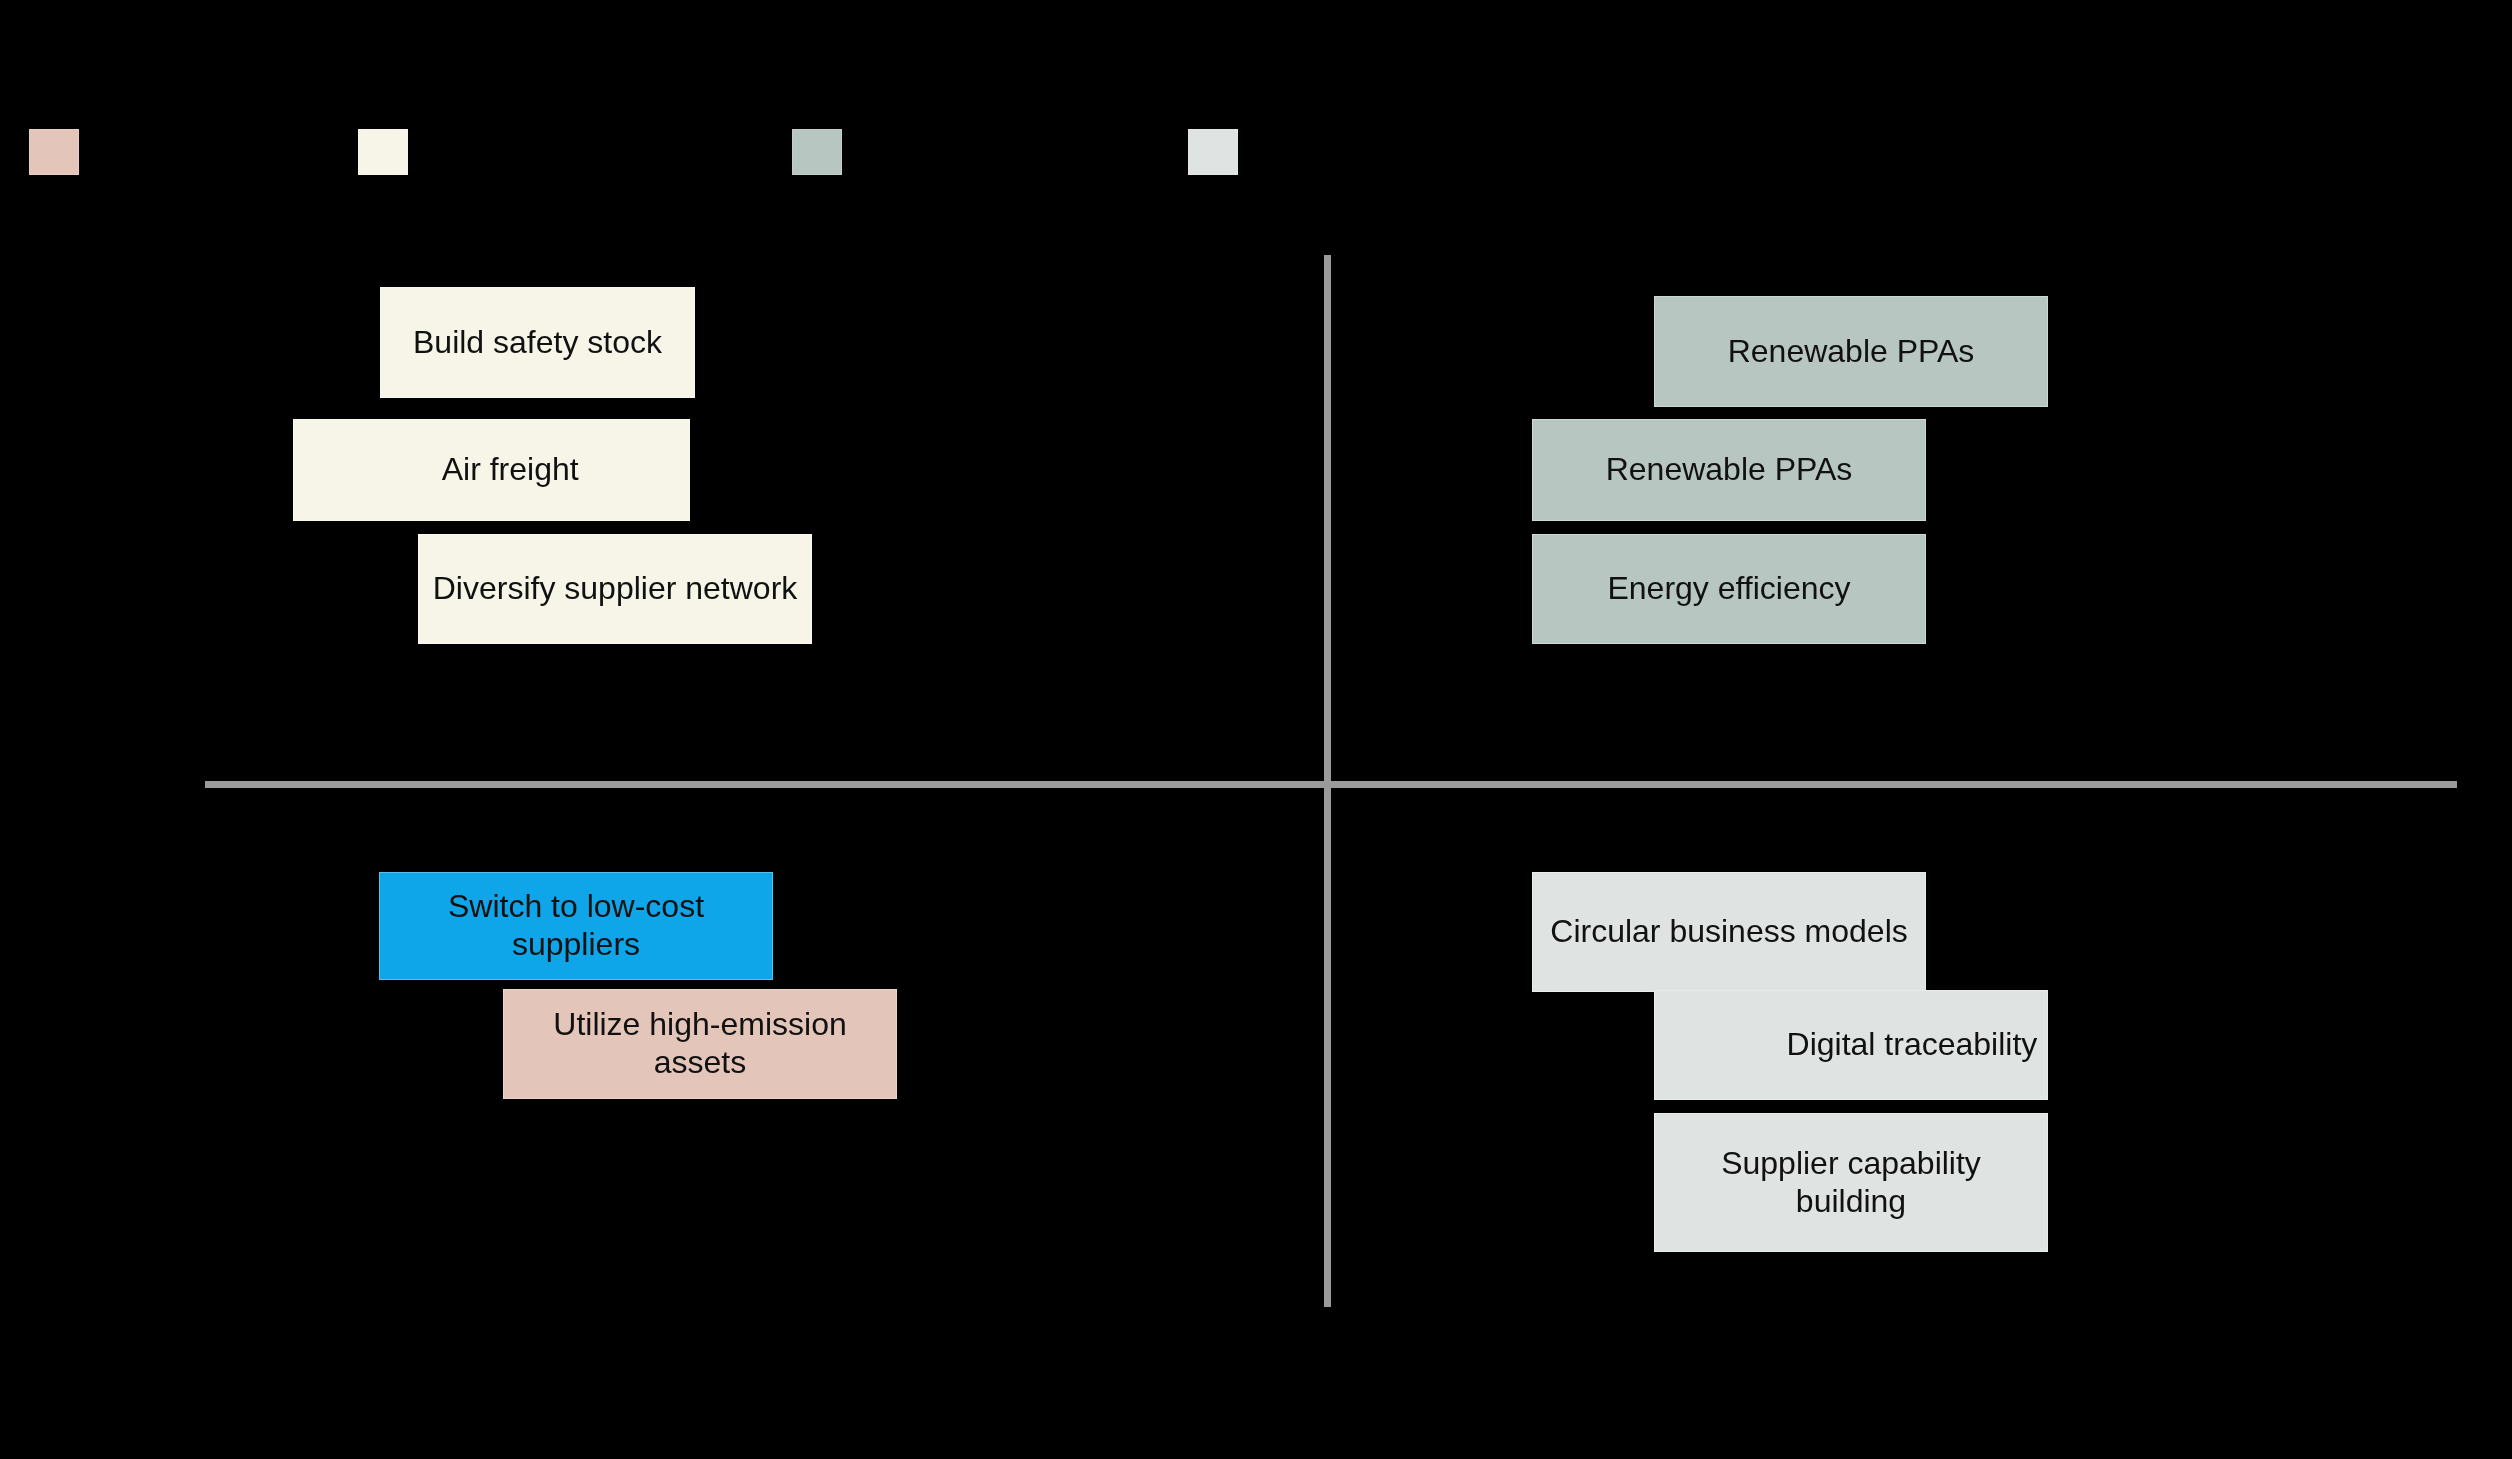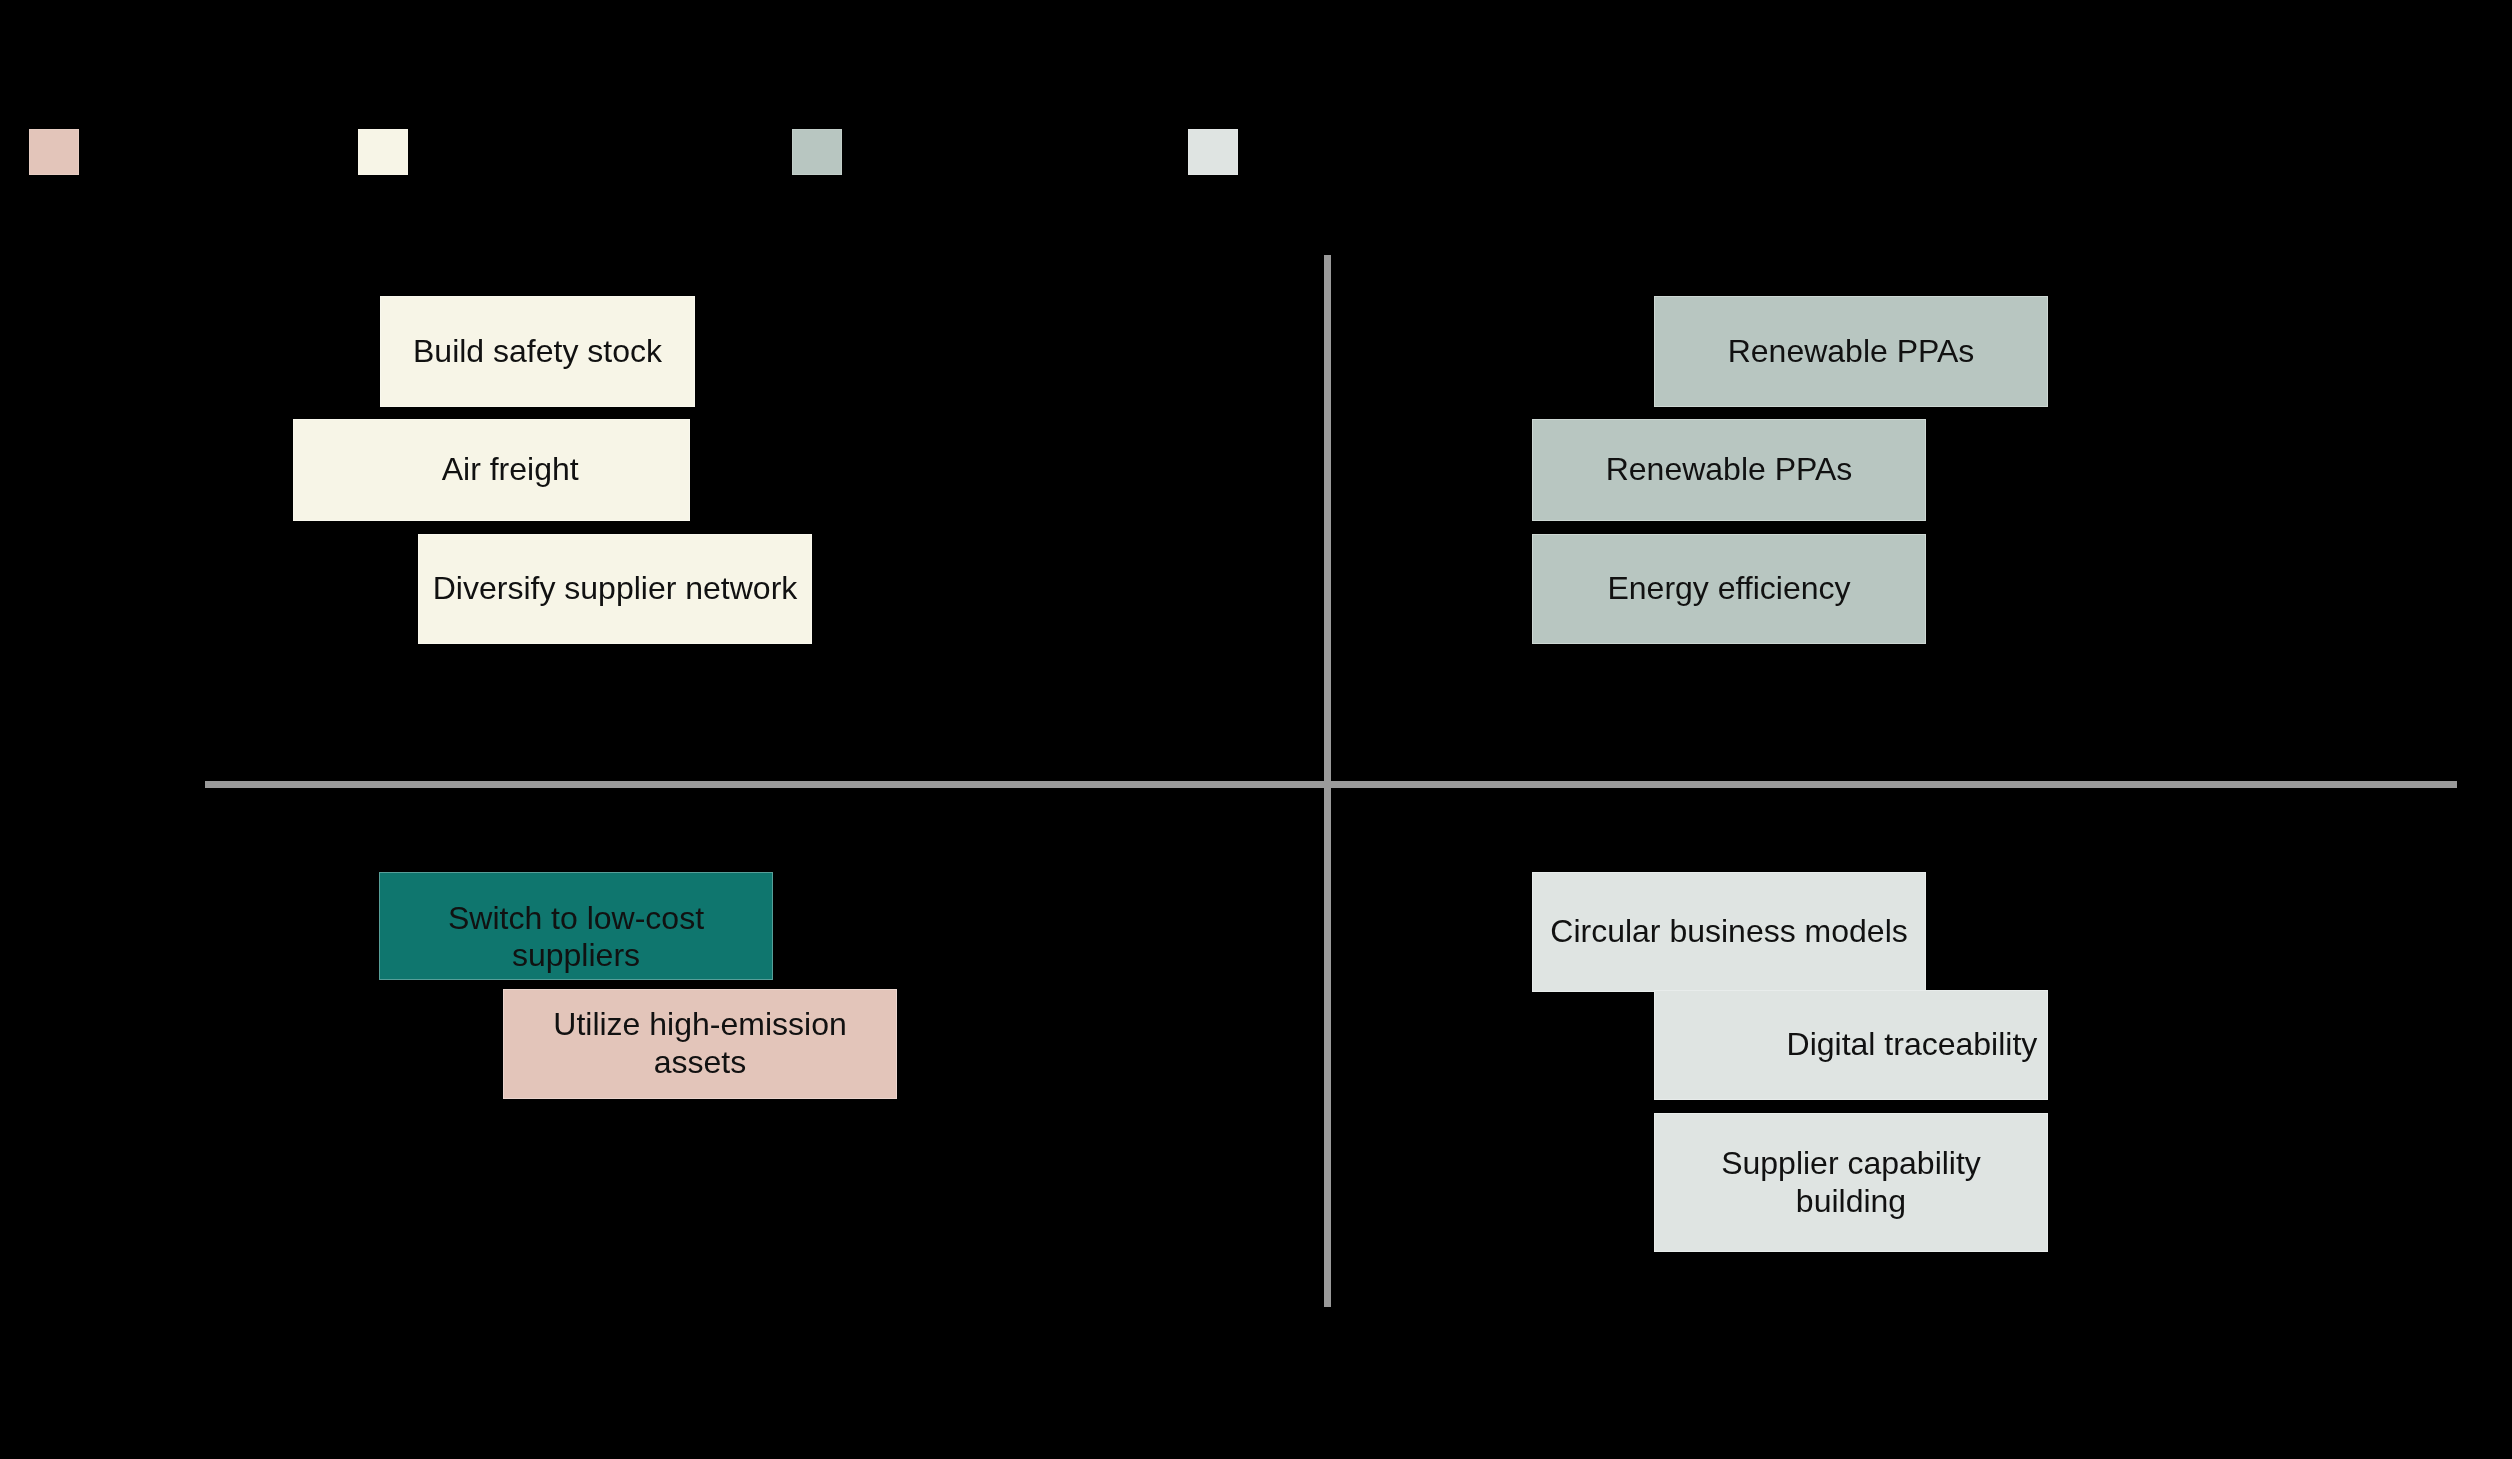--- a/index.html
+++ b/index.html
@@ -117,39 +117,39 @@
     </div>
   </div>
 
   <div class="axis axis-h"></div>
   <div class="axis axis-v"></div>
 
   <div class="axis-title axis-title-x"></div>
   <div class="axis-title axis-title-y"></div>
 
   <div id="levers">
-      <div class="lever" style="left: 380px; top: 296px; width: 315px; height: 111px; background: rgb(247, 245, 231);">
+      <div class="lever" style="left: 380px; top: 287px; width: 315px; height: 111px; background: rgb(247, 245, 231);">
         <span>Build safety stock</span>
       </div>
       <div class="lever" style="left: 293px; top: 419px; width: 397px; height: 102px; background: rgb(247, 245, 231); padding-left: 47px;">
         <span>Air freight</span>
       </div>
       <div class="lever" style="left: 418px; top: 534px; width: 394px; height: 110px; background: rgb(247, 245, 231);">
         <span>Diversify supplier network</span>
       </div>
       <div class="lever" style="left: 1654px; top: 296px; width: 394px; height: 111px; background: rgb(184, 198, 193);">
         <span>Renewable PPAs</span>
       </div>
       <div class="lever" style="left: 1532px; top: 419px; width: 394px; height: 102px; background: rgb(184, 198, 193);">
         <span>Renewable PPAs</span>
       </div>
       <div class="lever" style="left: 1532px; top: 534px; width: 394px; height: 110px; background: rgb(184, 198, 193);">
         <span>Energy efficiency</span>
       </div>
-      <div class="lever" style="left: 379px; top: 872px; width: 394px; height: 108px; background: #0f766e; align-items: flex-end;">
+      <div class="lever" style="left: 379px; top: 872px; width: 394px; height: 108px; background: #0ea5e9;">
         <span>Switch to low-cost suppliers</span>
       </div>
       <div class="lever" style="left: 503px; top: 989px; width: 394px; height: 110px; background: rgb(227, 197, 186);">
         <span>Utilize high-emission assets</span>
       </div>
       <div class="lever" style="left: 1532px; top: 872px; width: 394px; height: 120px; background: rgb(223, 228, 226);">
         <span>Circular business models</span>
       </div>
       <div class="lever" style="left: 1654px; top: 990px; width: 394px; height: 110px; background: rgb(223, 228, 226); justify-content: flex-end;">
         <span>Digital traceability</span>

